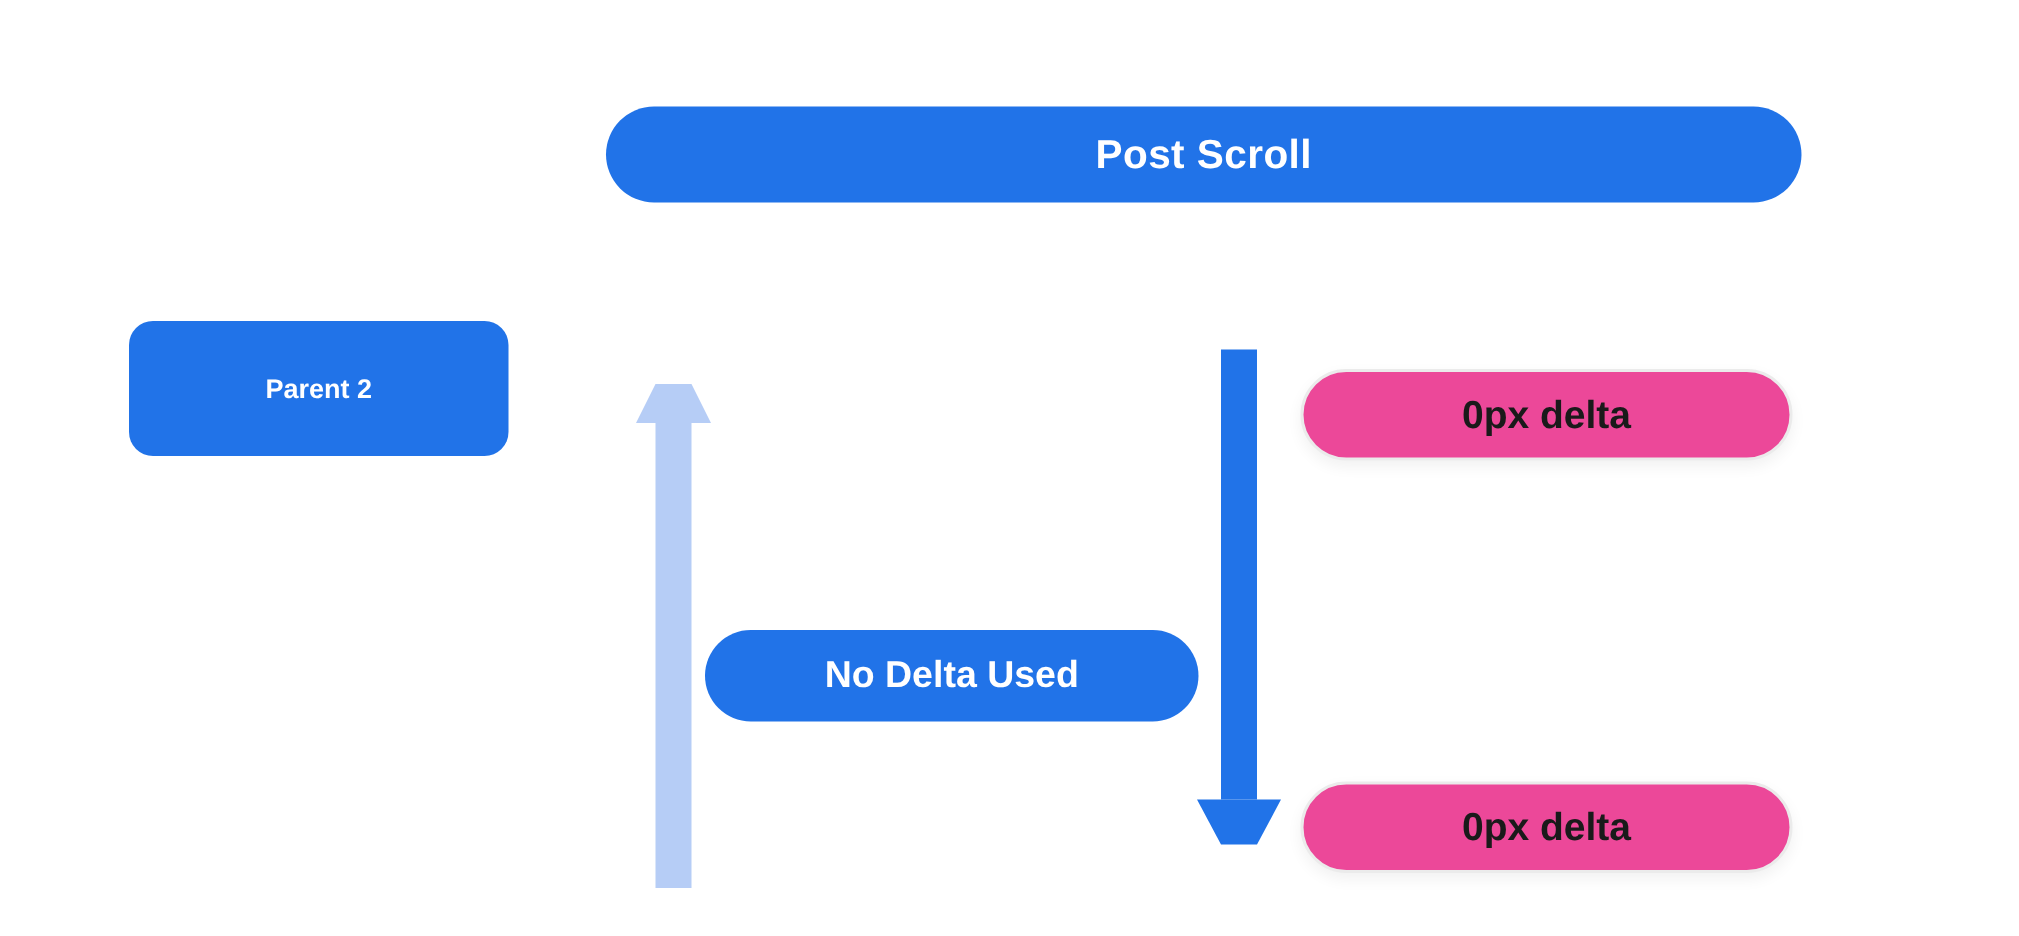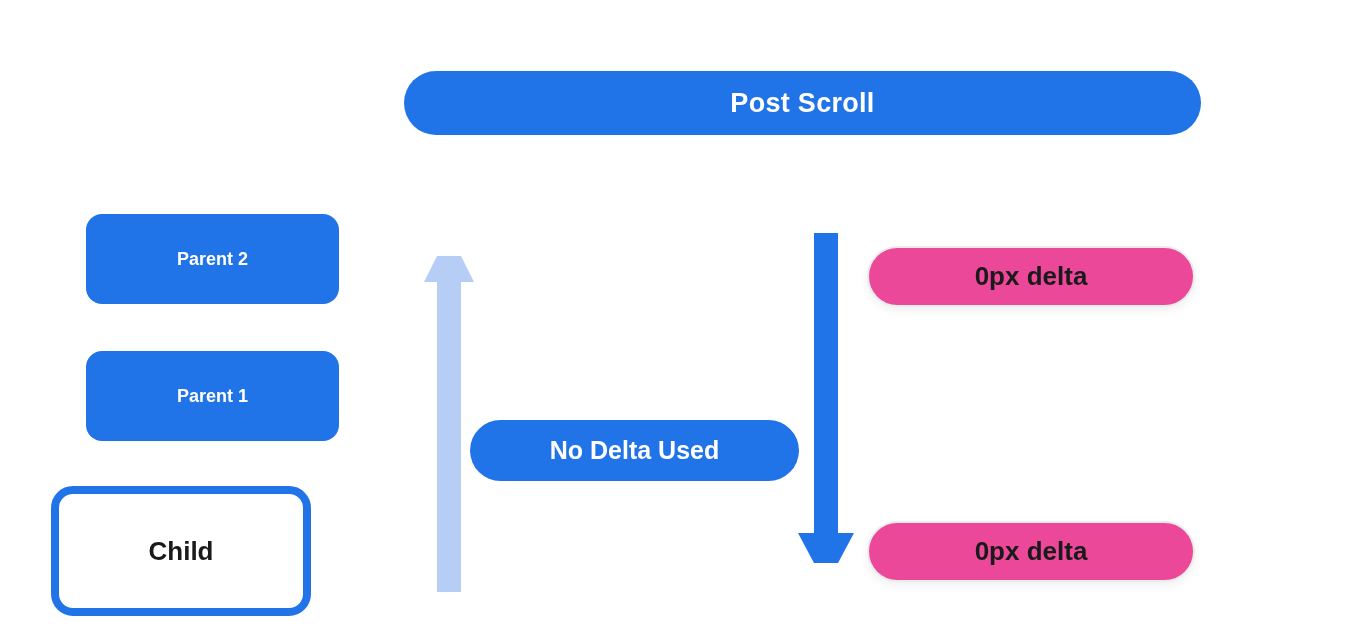--- a/index.html
+++ b/index.html
@@ -133,23 +133,21 @@
 </style>
 </head>
 <body>
 
 <div class="canvas">
 
   <div class="abs blue-fill header-pill">Post Scroll</div>
 
   <div class="abs blue-fill stack-box parent2-box">Parent 2</div>
 
-  <div class="abs blue-fill stack-box parent1-box">Parent 1</div>
 
-  <div class="abs child-box">Child</div>
 
   <div class="arrow arrow-up">
     <div class="head"></div>
     <div class="shaft"></div>
   </div>
 
 
   <div class="abs blue-fill mid-pill no-delta-pill">No Delta Used</div>
 
   <div class="arrow arrow-down">

